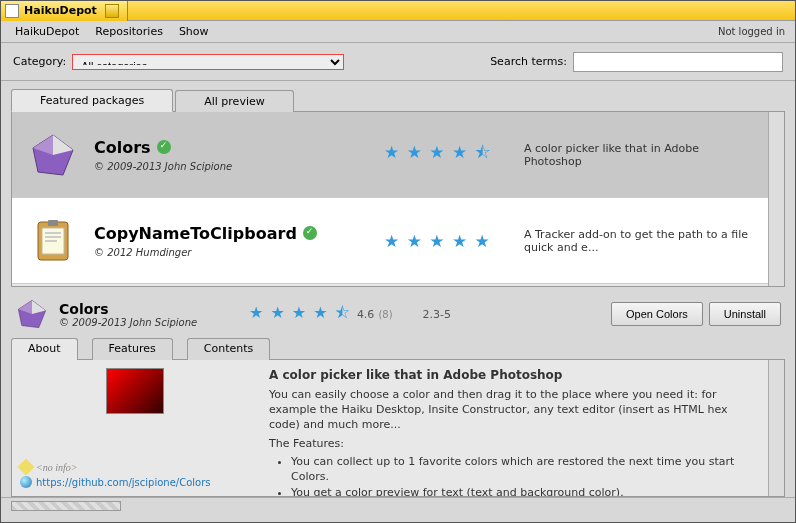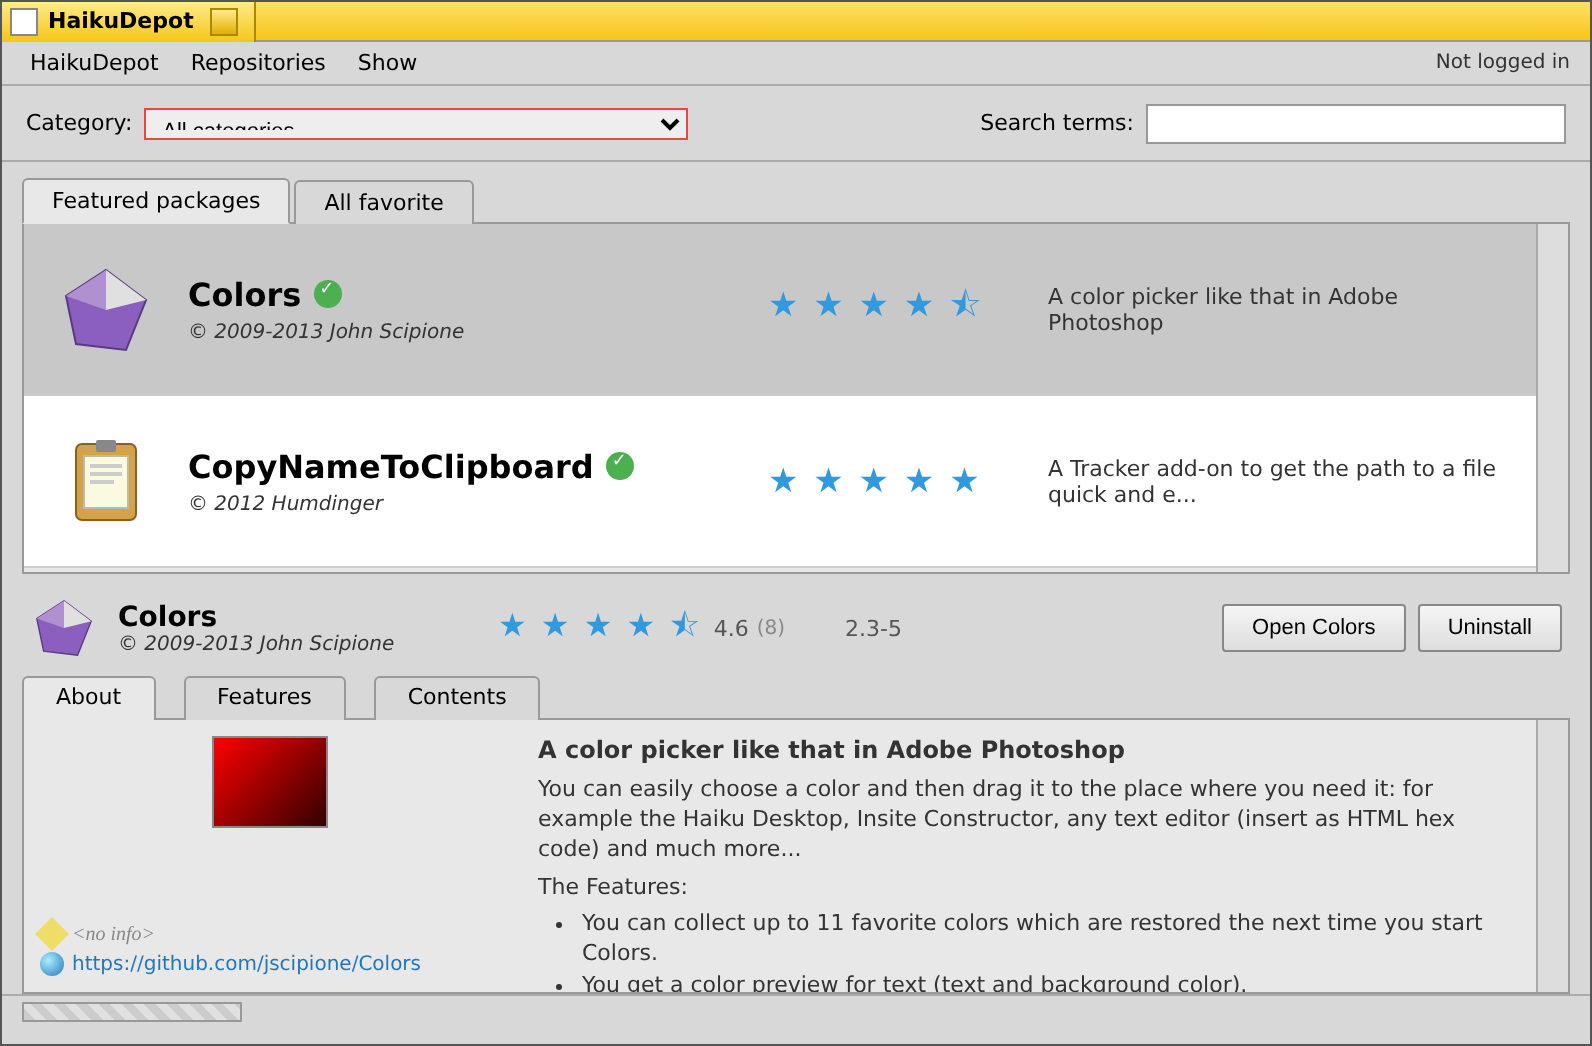--- a/index.html
+++ b/index.html
@@ -13,21 +13,21 @@
 .menu-item { padding: 3px 8px; cursor: default; }
 .menu-spacer { flex: 1; }
 .not-logged { font-size: 10px; color: #333; padding-right: 4px; }
 .toolbar { background: #d8d8d8; height: 38px; display: flex; align-items: center; padding: 6px 12px; border-bottom: 1px solid #aaa; }
 .label { margin-right: 6px; }
 select.cat { width: 272px; height: 16px; background: #eee; border: 1px solid #ef4444; font-size: 11px; padding: 4px 4px; }
 .toolbar-spacer { flex: 1; }
 input.search { width: 210px; height: 20px; border: 1px solid #999; background: #fff; padding: 0 4px; }
 .tabs-area { padding: 6px 10px 0 10px; }
 .tabstrip { display: flex; align-items: flex-end; height: 24px; }
-.tab { padding: 4px 14px; border: 1px solid #999; border-bottom: none; background: #d8d8d8; margin-right: 2px; border-radius: 3px 3px 0 0; position: relative; top: 1px; font-size: 11px; }
+.tab { padding: 4px 28px; border: 1px solid #999; border-bottom: none; background: #d8d8d8; margin-right: 2px; border-radius: 3px 3px 0 0; position: relative; top: 1px; font-size: 11px; }
 .tab.active { background: #e8e8e8; border-bottom: 1px solid #e8e8e8; z-index: 2; }
 .list-panel { border: 1px solid #999; background: #e8e8e8; height: 176px; display: flex; }
 .list-body { flex: 1; overflow: hidden; }
 .list-row { display: flex; align-items: center; height: 86px; padding: 0 16px; border-bottom: 1px solid #ccc; }
 .list-row.selected { background: #c8c8c8; }
 .list-row.normal { background: #fff; }
 .pkg-icon { width: 50px; height: 50px; margin-right: 16px; flex-shrink: 0; }
 .pkg-title-area { width: 290px; }
 .pkg-name-line { display: flex; align-items: center; gap: 6px; }
 .pkg-name { font-weight: bold; font-size: 16px; }
@@ -96,21 +96,21 @@
     <option>All categories</option>
   </select>
   <div class="toolbar-spacer"></div>
   <span class="label">Search terms:</span>
   <input class="search" type="text" value="" style="">
 </div>
 
 <div class="tabs-area">
   <div class="tabstrip">
     <div class="tab active">Featured packages</div>
-    <div class="tab">All favorite</div>
+    <div class="tab">All preview</div>
   </div>
   <div class="list-panel">
     <div class="list-body">
       <div class="list-row selected">
         <svg class="pkg-icon" viewBox="0 0 50 50">
             <path d="M25 5 L45 20 L35 45 L10 42 L5 18 Z" fill="#8b5fbf" stroke="#5a3a80" stroke-width="1"></path>
             <path d="M25 5 L45 20 L25 25 Z" fill="#e0e0e0"></path>
             <path d="M25 5 L5 18 L25 25 Z" fill="#b090d0"></path>
           </svg>
         <div class="pkg-title-area">
@@ -183,21 +183,21 @@
       <div class="link-row url">
         <span class="globe-icon"></span>
         <a href="#">https://github.com/jscipione/Colors</a>
       </div>
     </div>
     <div class="about-right">
       <div class="about-headline">A color picker like that in Adobe Photoshop</div>
       <div class="about-para">You can easily choose a color and then drag it to the place where you  need it: for example the Haiku Desktop, Insite Constructor, any text  editor (insert as HTML hex code) and much more...</div>
       <div class="about-feat-head">The Features:</div>
       <ul class="about-list">
-        <li>You can collect up to 11 favorite colors which are restored the next time  you start Colors.</li>
+        <li>You can collect up to 1 favorite colors which are restored the next time  you start Colors.</li>
         <li>You get a color preview for text (text and background color).</li>
       </ul>
     </div>
     <div class="about-scroll"></div>
   </div>
 </div>
 
 <div class="statusbar">
   <div class="progress-stub"></div>
 </div>

